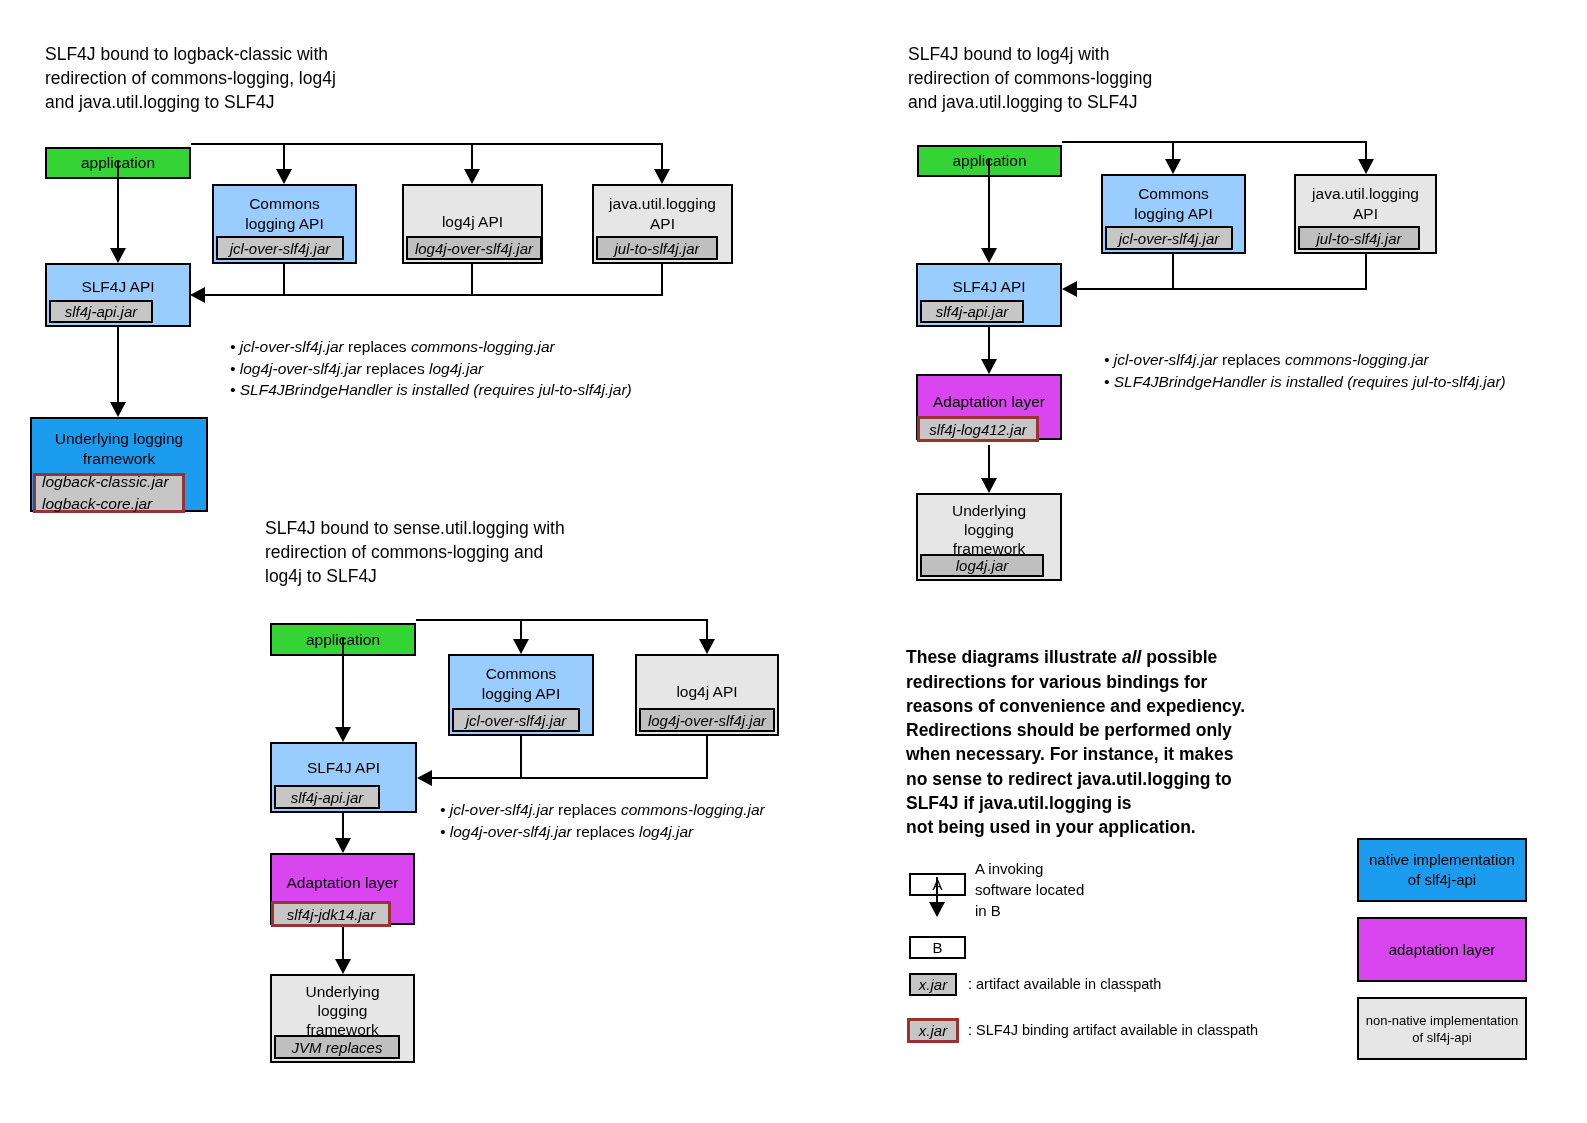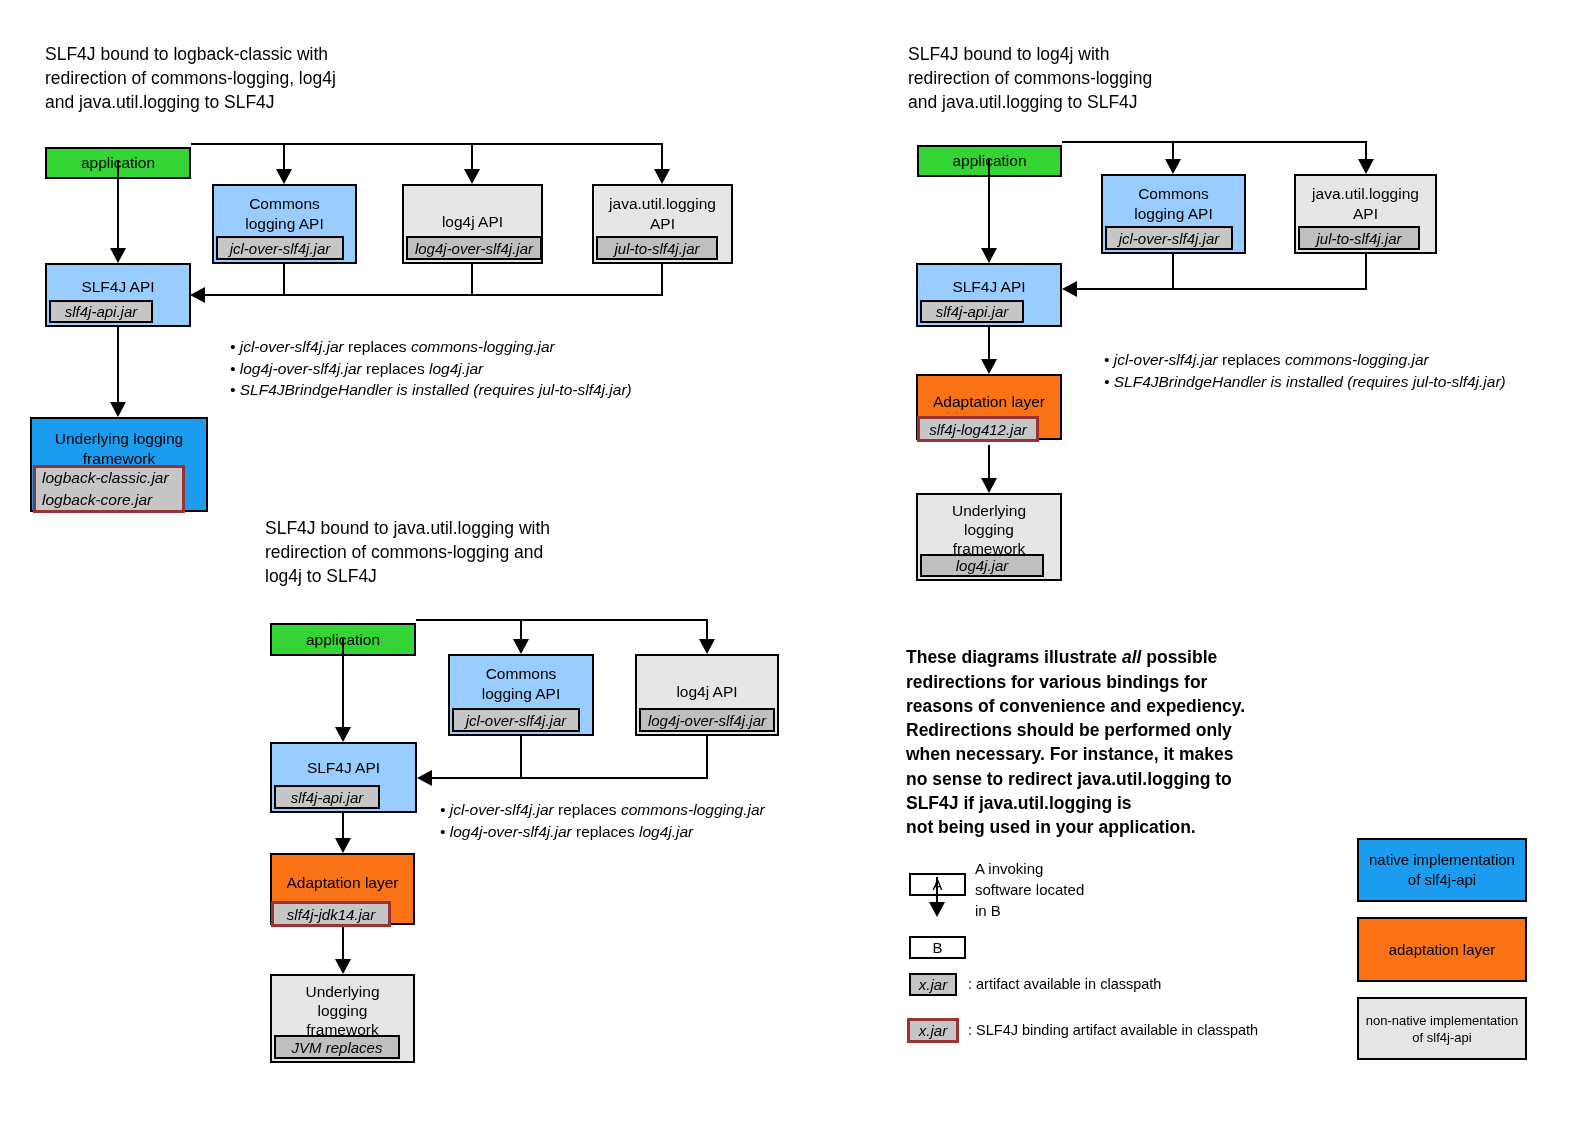--- a/index.html
+++ b/index.html
@@ -3,21 +3,21 @@
 <meta charset="utf-8">
 <style>
   html,body{margin:0;padding:0;background:#fff;}
   #canvas{position:relative;width:1587px;height:1123px;background:#fff;overflow:hidden;
           font-family:"Liberation Sans",sans-serif;color:#000;}
   .dtitle{position:absolute;font-weight:normal;font-size:17.5px;line-height:24px;white-space:pre-line;}
   .box{position:absolute;border:2px solid #000;box-sizing:border-box;}
   .green{background:#33D433;}
   .lblue{background:#99CCFF;}
   .blue{background:#1B9CEF;}
-  .teal{background:#f97316;}
+  .teal{background:#d946ef;}
   .lgray{background:#E6E6E6;}
   .white{background:#fff;}
   .cc{display:flex;align-items:center;justify-content:center;font-size:15.5px;margin-top:19px;}
   .label{position:absolute;left:0;right:0;text-align:center;font-size:15.5px;line-height:20px;white-space:pre-line;}
   .label.tight{line-height:19px;}
   .tag{position:absolute;background:#C6C6C6;border:2px solid #000;box-sizing:border-box;
        font-style:italic;font-size:15px;display:flex;align-items:center;justify-content:center;}
   .tag.dark{background:#BFBFBF;}
   .tag.binding{border:3px solid #993333;}
   .tag.twoline{justify-content:flex-start;text-align:left;padding-left:6px;line-height:22px;
@@ -87,21 +87,21 @@
     <div class="label" style="top:12px;">SLF4J API</div>
     <div class="tag" style="left:2px;bottom:2px;width:104px;height:23px;">slf4j-api.jar</div>
   </div>
 
   <div class="vline" style="left:117px;top:327px;height:76px;"></div>
   <div class="arrd" style="left:110px;top:402px;"></div>
 
   <div class="box blue" style="left:30px;top:417px;width:178px;height:95px;">
     <div class="label" style="top:10px;">Underlying logging
 framework</div>
-    <div class="tag binding twoline" style="left:1px;bottom:-3px;width:152px;height:48px;">logback-classic.jar
+    <div class="tag binding twoline" style="left:1px;bottom:-3px;width:152px;height:40px;">logback-classic.jar
 logback-core.jar</div>
   </div>
 
   <div class="bullets" style="left:230px;top:336px;">
     <div><span class="jar">• jcl-over-slf4j.jar</span><span> replaces </span><span class="jar">commons-logging.jar</span></div>
     <div><span class="jar">• log4j-over-slf4j.jar</span><span> replaces </span><span class="jar">log4j.jar</span></div>
     <div><span class="jar">• SLF4JBrindgeHandler is installed (requires jul-to-slf4j.jar)</span></div>
   </div>
 
   <div class="dtitle" style="left:908px;top:42px;">SLF4J bound to log4j with
@@ -157,21 +157,21 @@
 logging
 framework</div>
     <div class="tag dark" style="left:2px;bottom:2px;width:124px;height:23px;">log4j.jar</div>
   </div>
 
   <div class="bullets" style="left:1104px;top:349px;">
     <div><span class="jar">• jcl-over-slf4j.jar</span><span> replaces </span><span class="jar">commons-logging.jar</span></div>
     <div><span class="jar">• SLF4JBrindgeHandler is installed (requires jul-to-slf4j.jar)</span></div>
   </div>
 
-  <div class="dtitle" style="left:265px;top:516px;">SLF4J bound to java.util.logging with
+  <div class="dtitle" style="left:265px;top:516px;">SLF4J bound to sense.util.logging with
 redirection of commons-logging and
 log4j to SLF4J</div>
 
   <div class="box green cc" style="left:270px;top:604px;width:146px;height:33px;">
     <span>application</span>
   </div>
 
   <div class="vline" style="left:342px;top:637px;height:91px;"></div>
   <div class="arrd" style="left:335px;top:727px;"></div>
   <div class="hline" style="left:416px;top:619px;width:292px;"></div>

